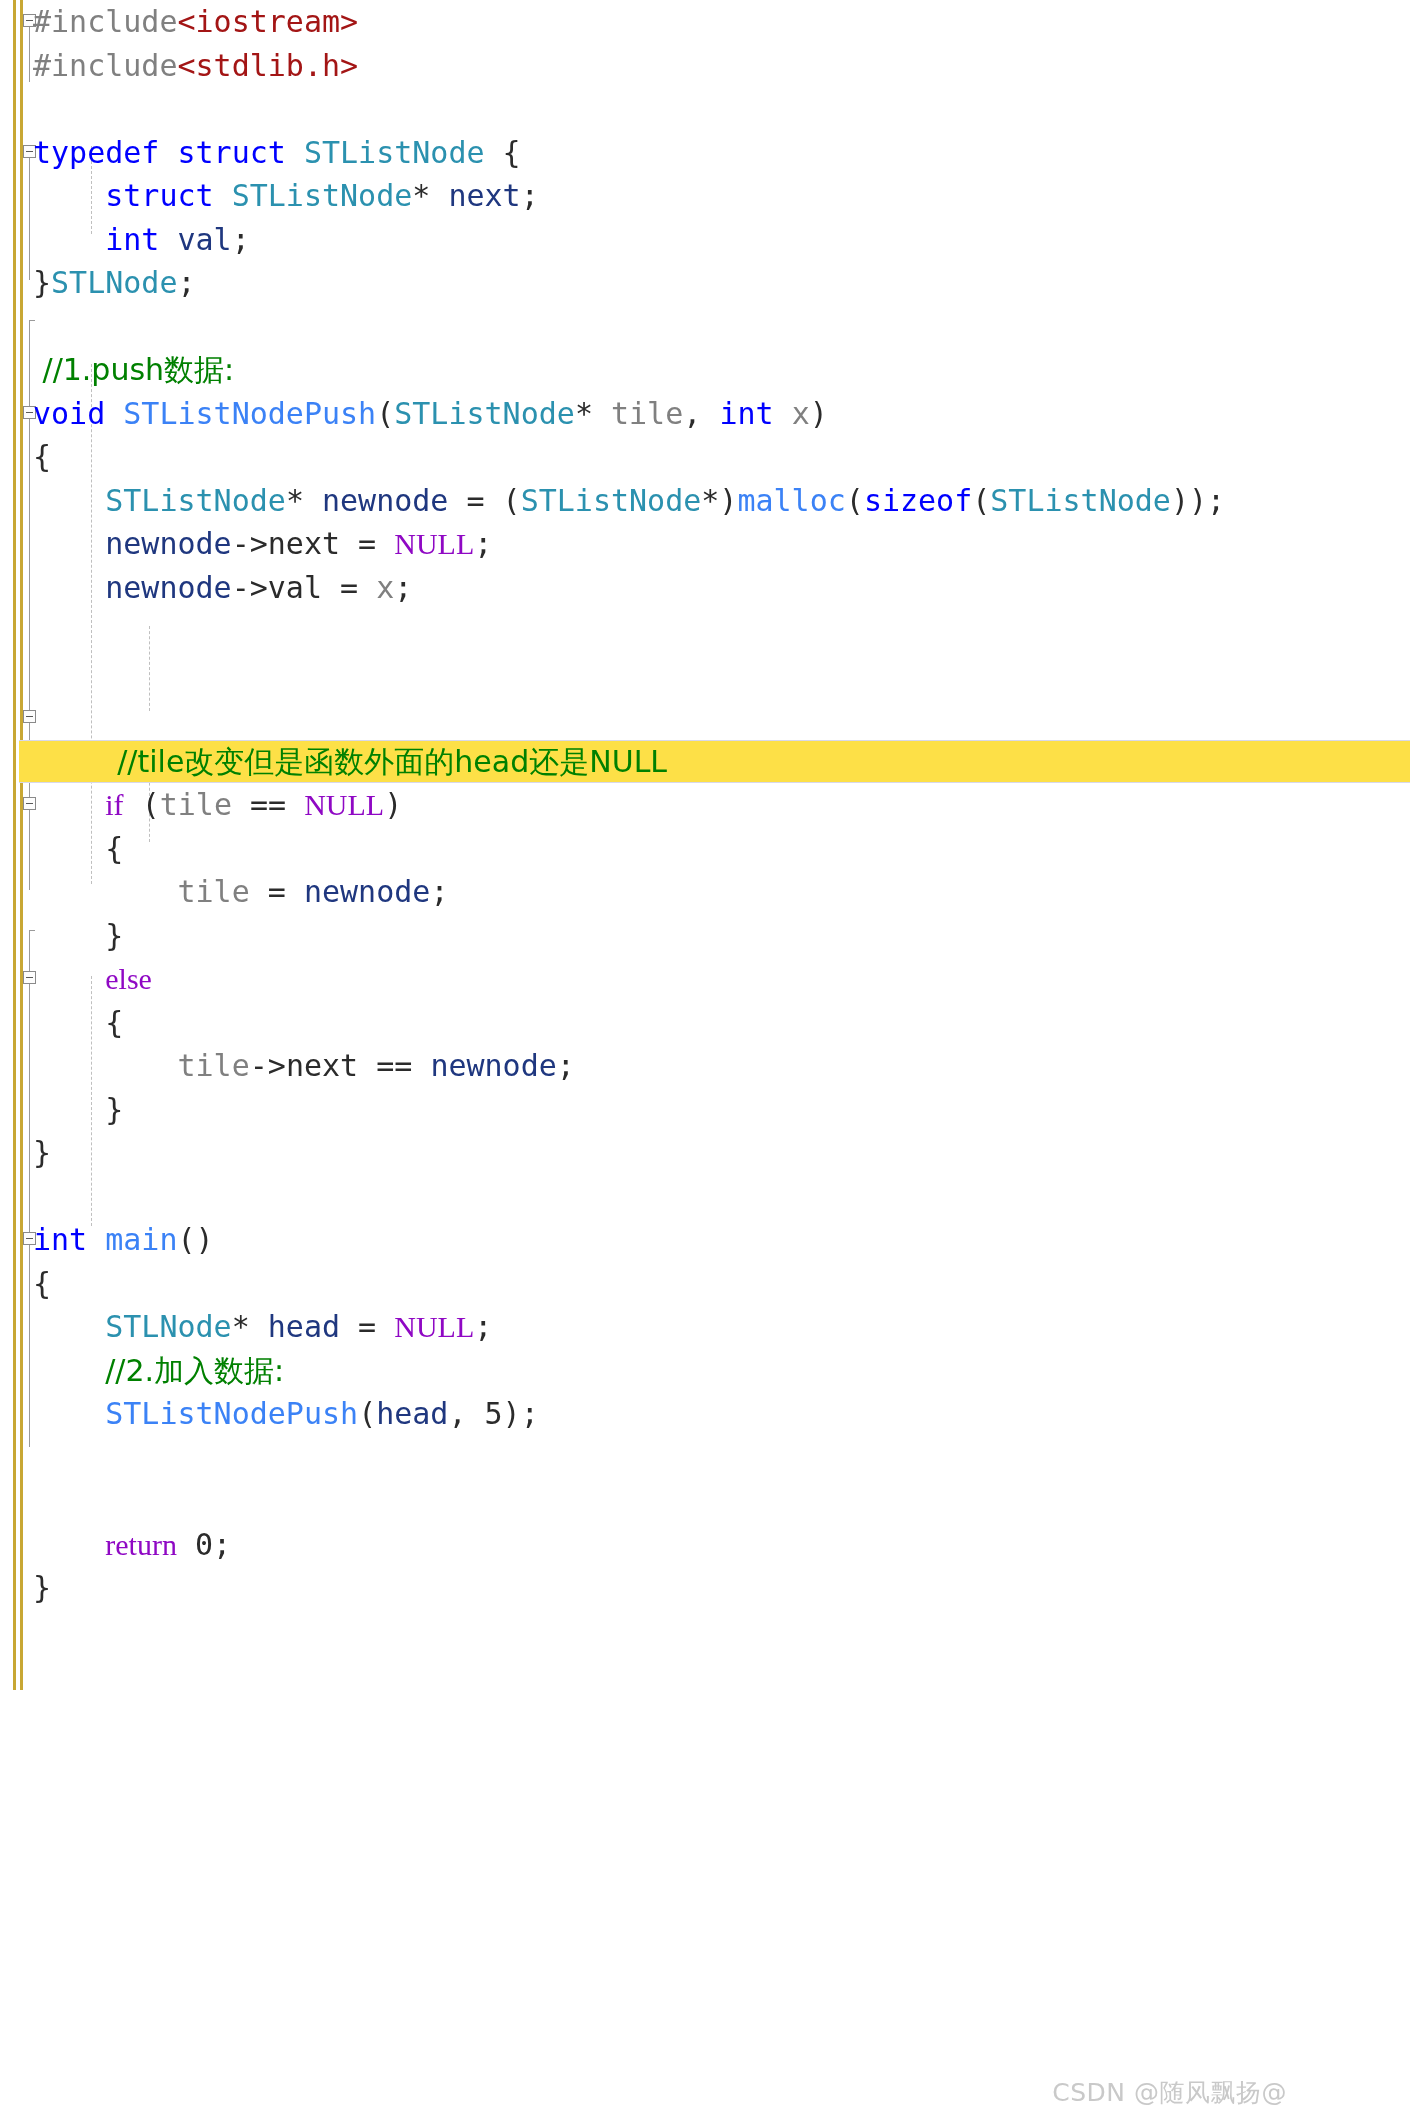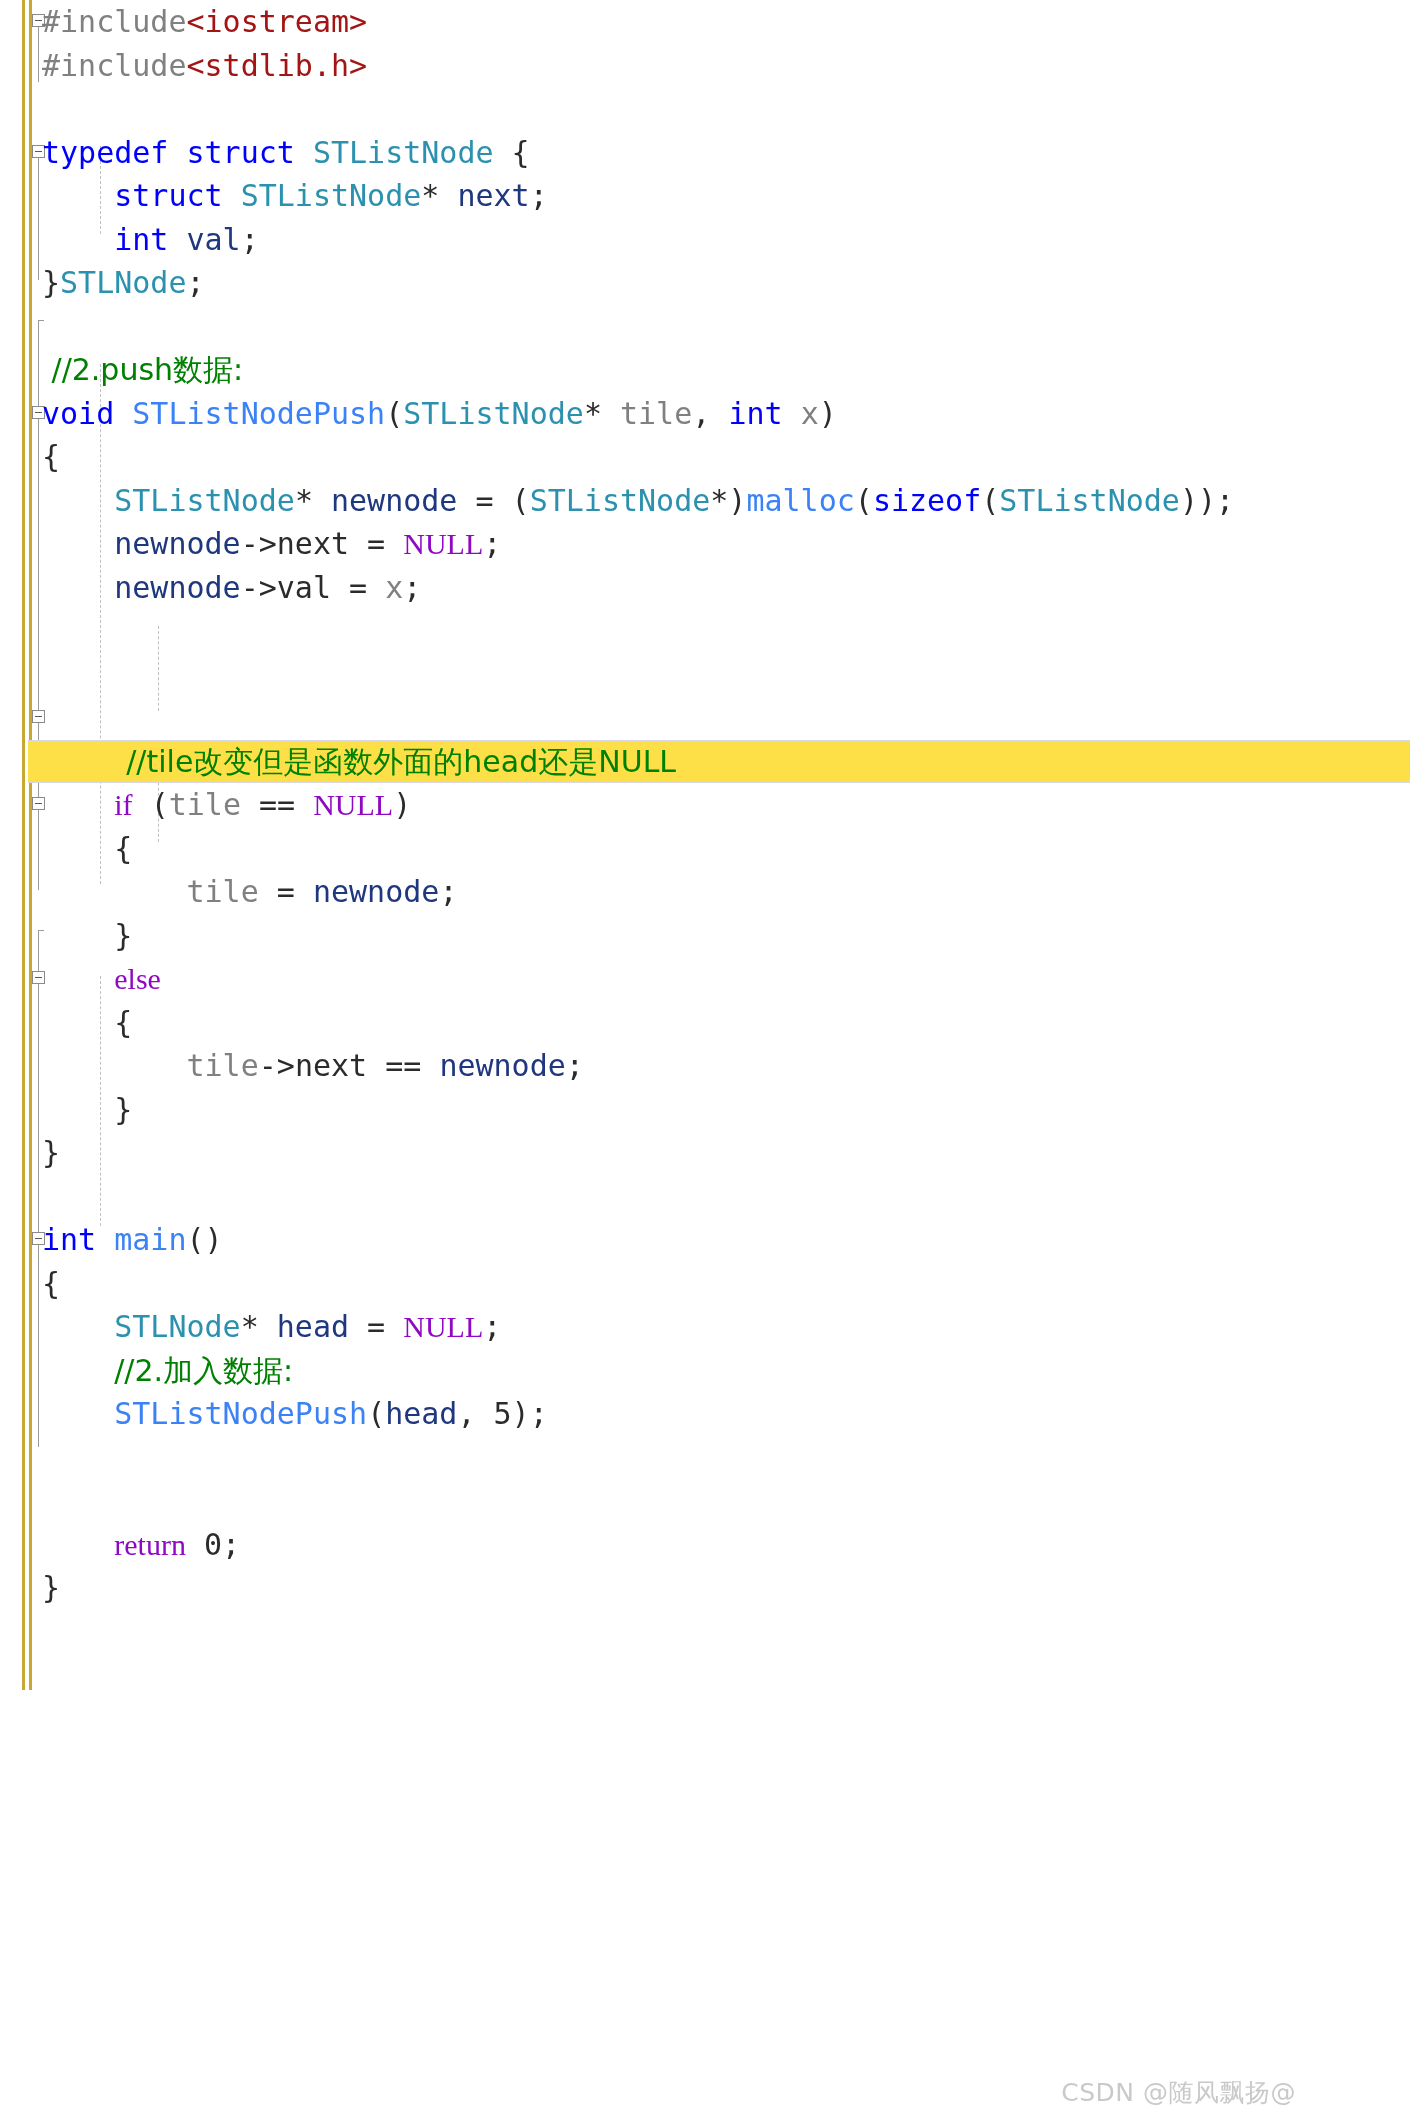--- a/index.html
+++ b/index.html
@@ -11,21 +11,21 @@
     width: 1410px;
     height: 2123px;
     position: relative;
     font-family: "DejaVu Sans Mono", "Liberation Mono", monospace;
     overflow: hidden;
   }
 
   
   #editor {
     position: absolute;
-    left: 16px; top: 0;
+    left: 7px; top: 0;
     width: 1296px;
     height: 2123px;
     background: #ffffff;
   }
 
   
   .gutter {
     position: absolute;
     left: 0; top: 0;
     width: 26px;
@@ -175,21 +175,21 @@
 
   <div class="code-area">
       <div class="line"><span class="foldbox"></span><span class="code-text"><span class="pre">#include</span><span class="str">&lt;iostream&gt;</span></span></div>
       <div class="line"><span class="code-text"><span class="pre">#include</span><span class="str">&lt;stdlib.h&gt;</span></span></div>
       <div class="line"><span class="code-text"></span></div>
       <div class="line"><span class="foldbox"></span><span class="code-text"><span class="kw">typedef</span><span class="plain"> </span><span class="kw">struct</span><span class="plain"> </span><span class="type">STListNode</span><span class="plain"> {</span></span></div>
       <div class="line"><span class="code-text"><span class="plain">    </span><span class="kw">struct</span><span class="plain"> </span><span class="type">STListNode</span><span class="plain">* </span><span class="var">next</span><span class="plain">;</span></span></div>
       <div class="line"><span class="code-text"><span class="plain">    </span><span class="kw">int</span><span class="plain"> </span><span class="var">val</span><span class="plain">;</span></span></div>
       <div class="line"><span class="code-text"><span class="plain">}</span><span class="type">STLNode</span><span class="plain">;</span></span></div>
       <div class="line"><span class="code-text"></span></div>
-      <div class="line"><span class="code-text"><span class="com cjk"> //2.push数据:</span></span></div>
+      <div class="line"><span class="code-text"><span class="com cjk"> //1.push数据:</span></span></div>
       <div class="line"><span class="foldbox"></span><span class="code-text"><span class="kw">void</span><span class="plain"> </span><span class="fn">STListNodePush</span><span class="plain">(</span><span class="type">STListNode</span><span class="plain">* </span><span class="param">tile</span><span class="plain">, </span><span class="kw">int</span><span class="plain"> </span><span class="param">x</span><span class="plain">)</span></span></div>
       <div class="line"><span class="code-text"><span class="plain">{</span></span></div>
       <div class="line"><span class="code-text"><span class="plain">    </span><span class="type">STListNode</span><span class="plain">* </span><span class="var">newnode</span><span class="plain"> = (</span><span class="type">STListNode</span><span class="plain">*)</span><span class="fn">malloc</span><span class="plain">(</span><span class="kw">sizeof</span><span class="plain">(</span><span class="type">STListNode</span><span class="plain">));</span></span></div>
       <div class="line"><span class="code-text"><span class="plain">    </span><span class="var">newnode</span><span class="plain">-&gt;</span><span class="plain">next</span><span class="plain"> = </span><span class="kw2">NULL</span><span class="plain">;</span></span></div>
       <div class="line"><span class="code-text"><span class="plain">    </span><span class="var">newnode</span><span class="plain">-&gt;</span><span class="plain">val</span><span class="plain"> = </span><span class="param">x</span><span class="plain">;</span></span></div>
       <div class="line"><span class="code-text"></span></div>
       <div class="line"><span class="code-text"></span></div>
       <div class="line"><span class="foldbox"></span><span class="code-text"><span class="plain">    </span></span></div>
       <div class="line cur"><span class="code-text"><span class="plain">    </span><span class="com cjk">//tile改变但是函数外面的head还是NULL</span></span></div>
       <div class="line"><span class="foldbox"></span><span class="code-text"><span class="plain">    </span><span class="kw2">if</span><span class="plain"> (</span><span class="param">tile</span><span class="plain"> == </span><span class="kw2">NULL</span><span class="plain">)</span></span></div>

